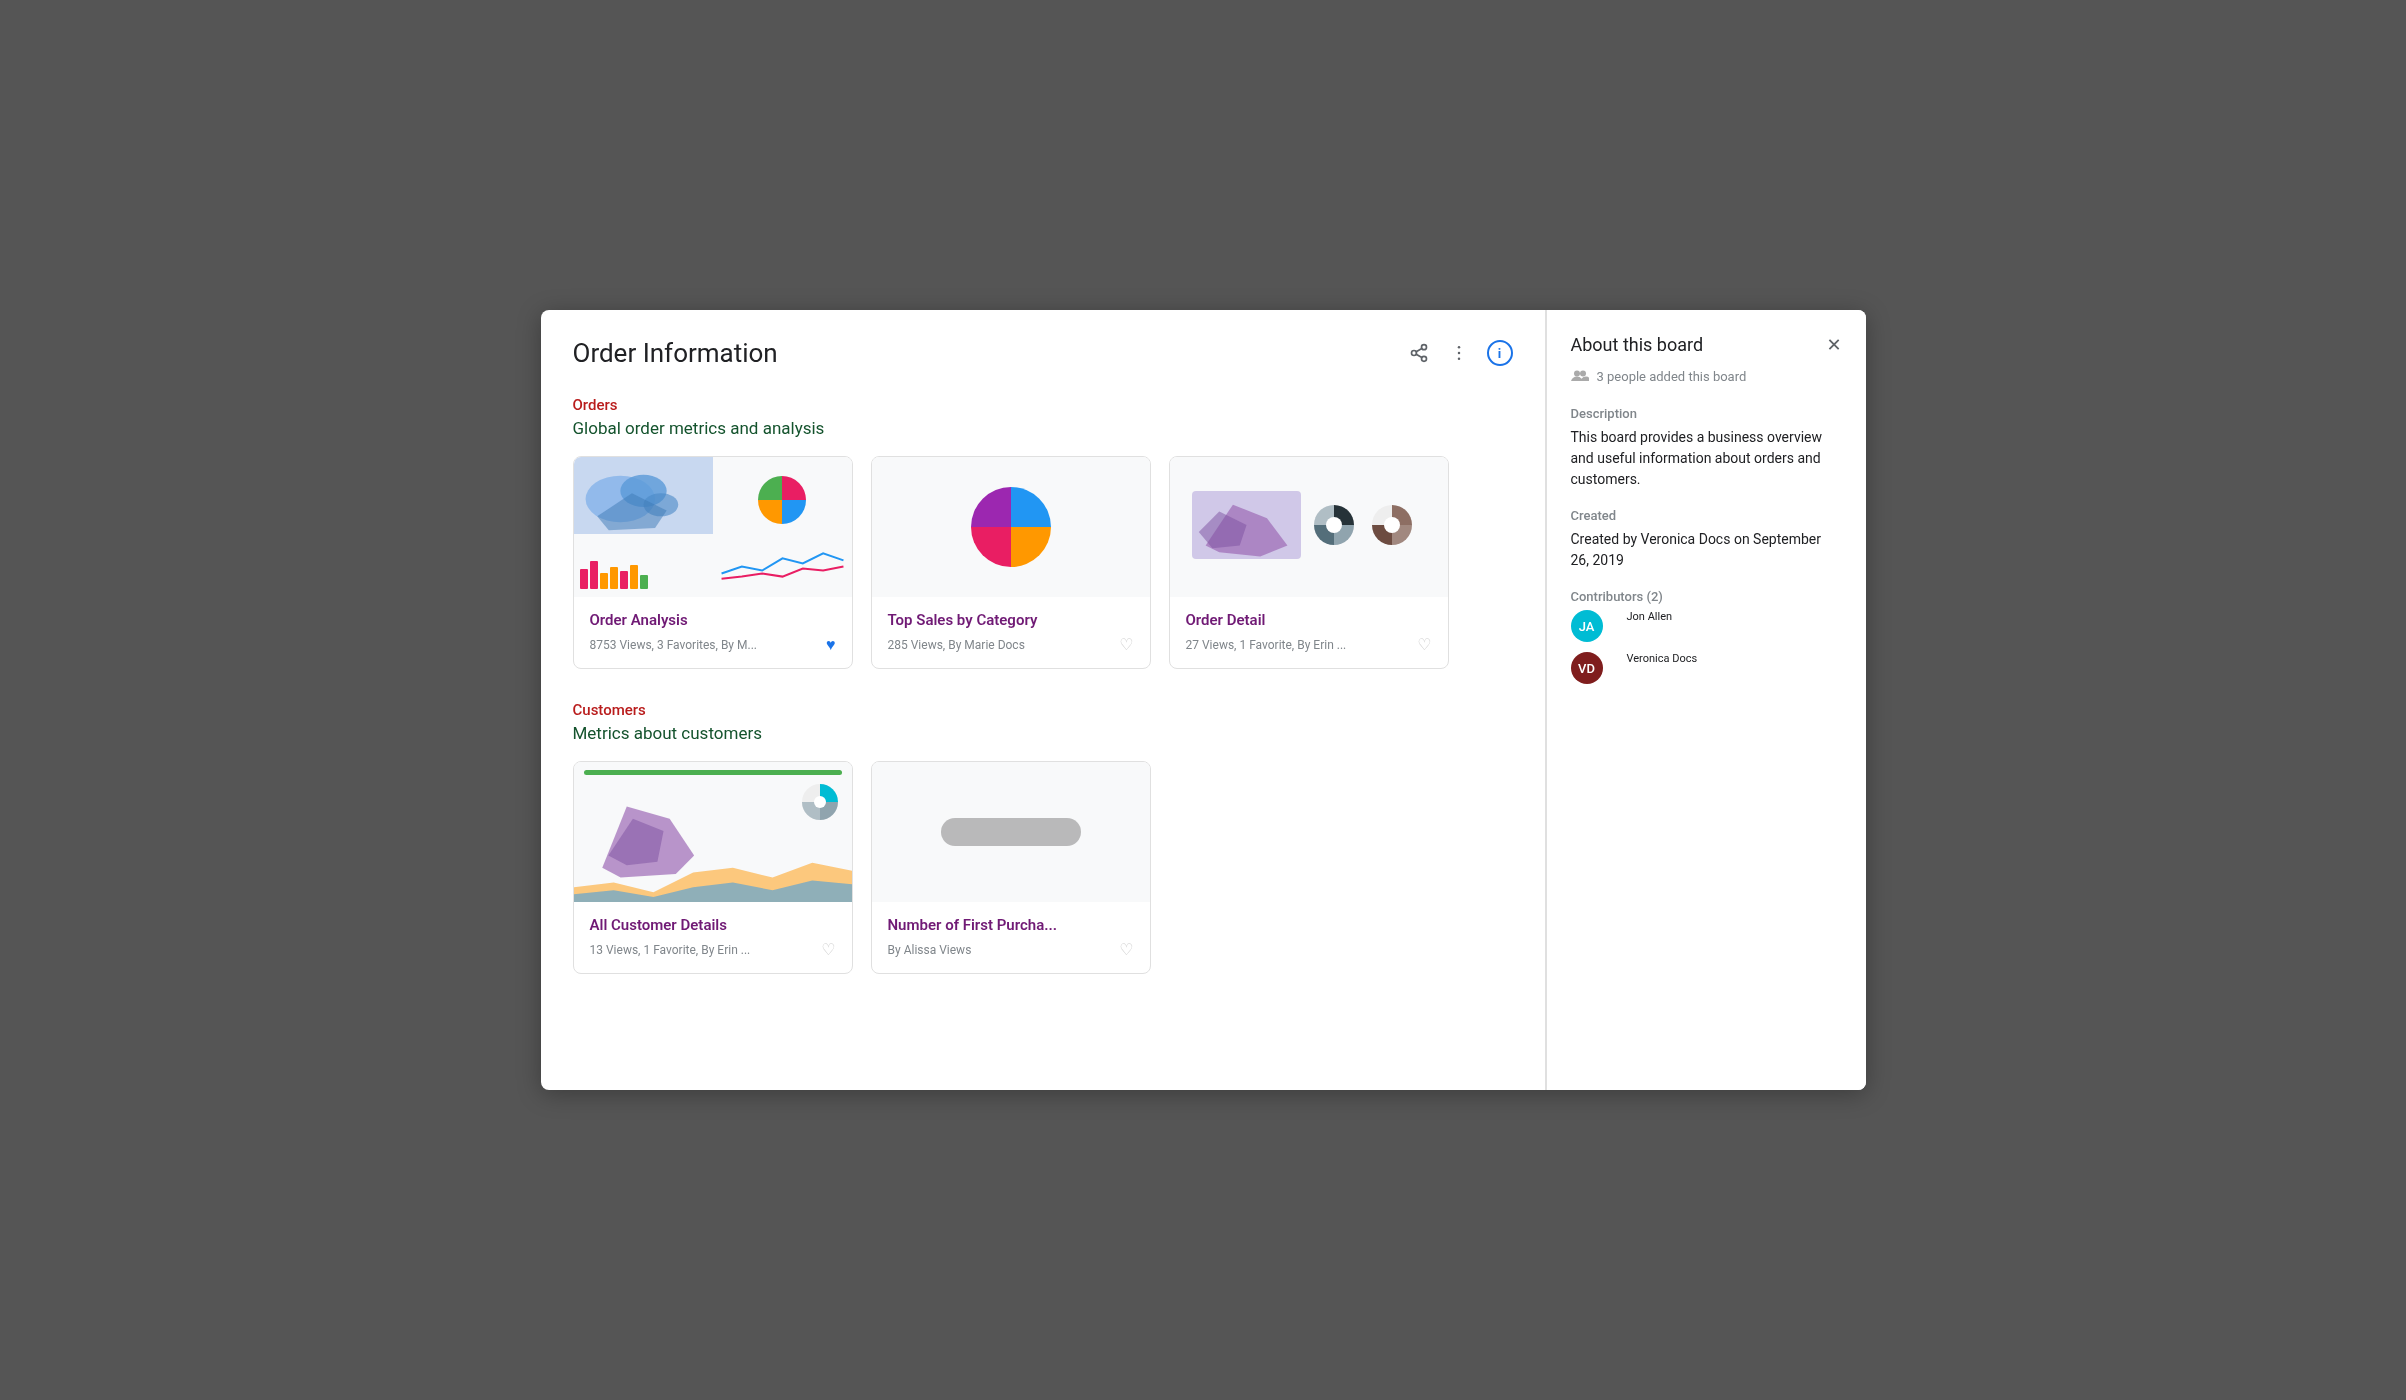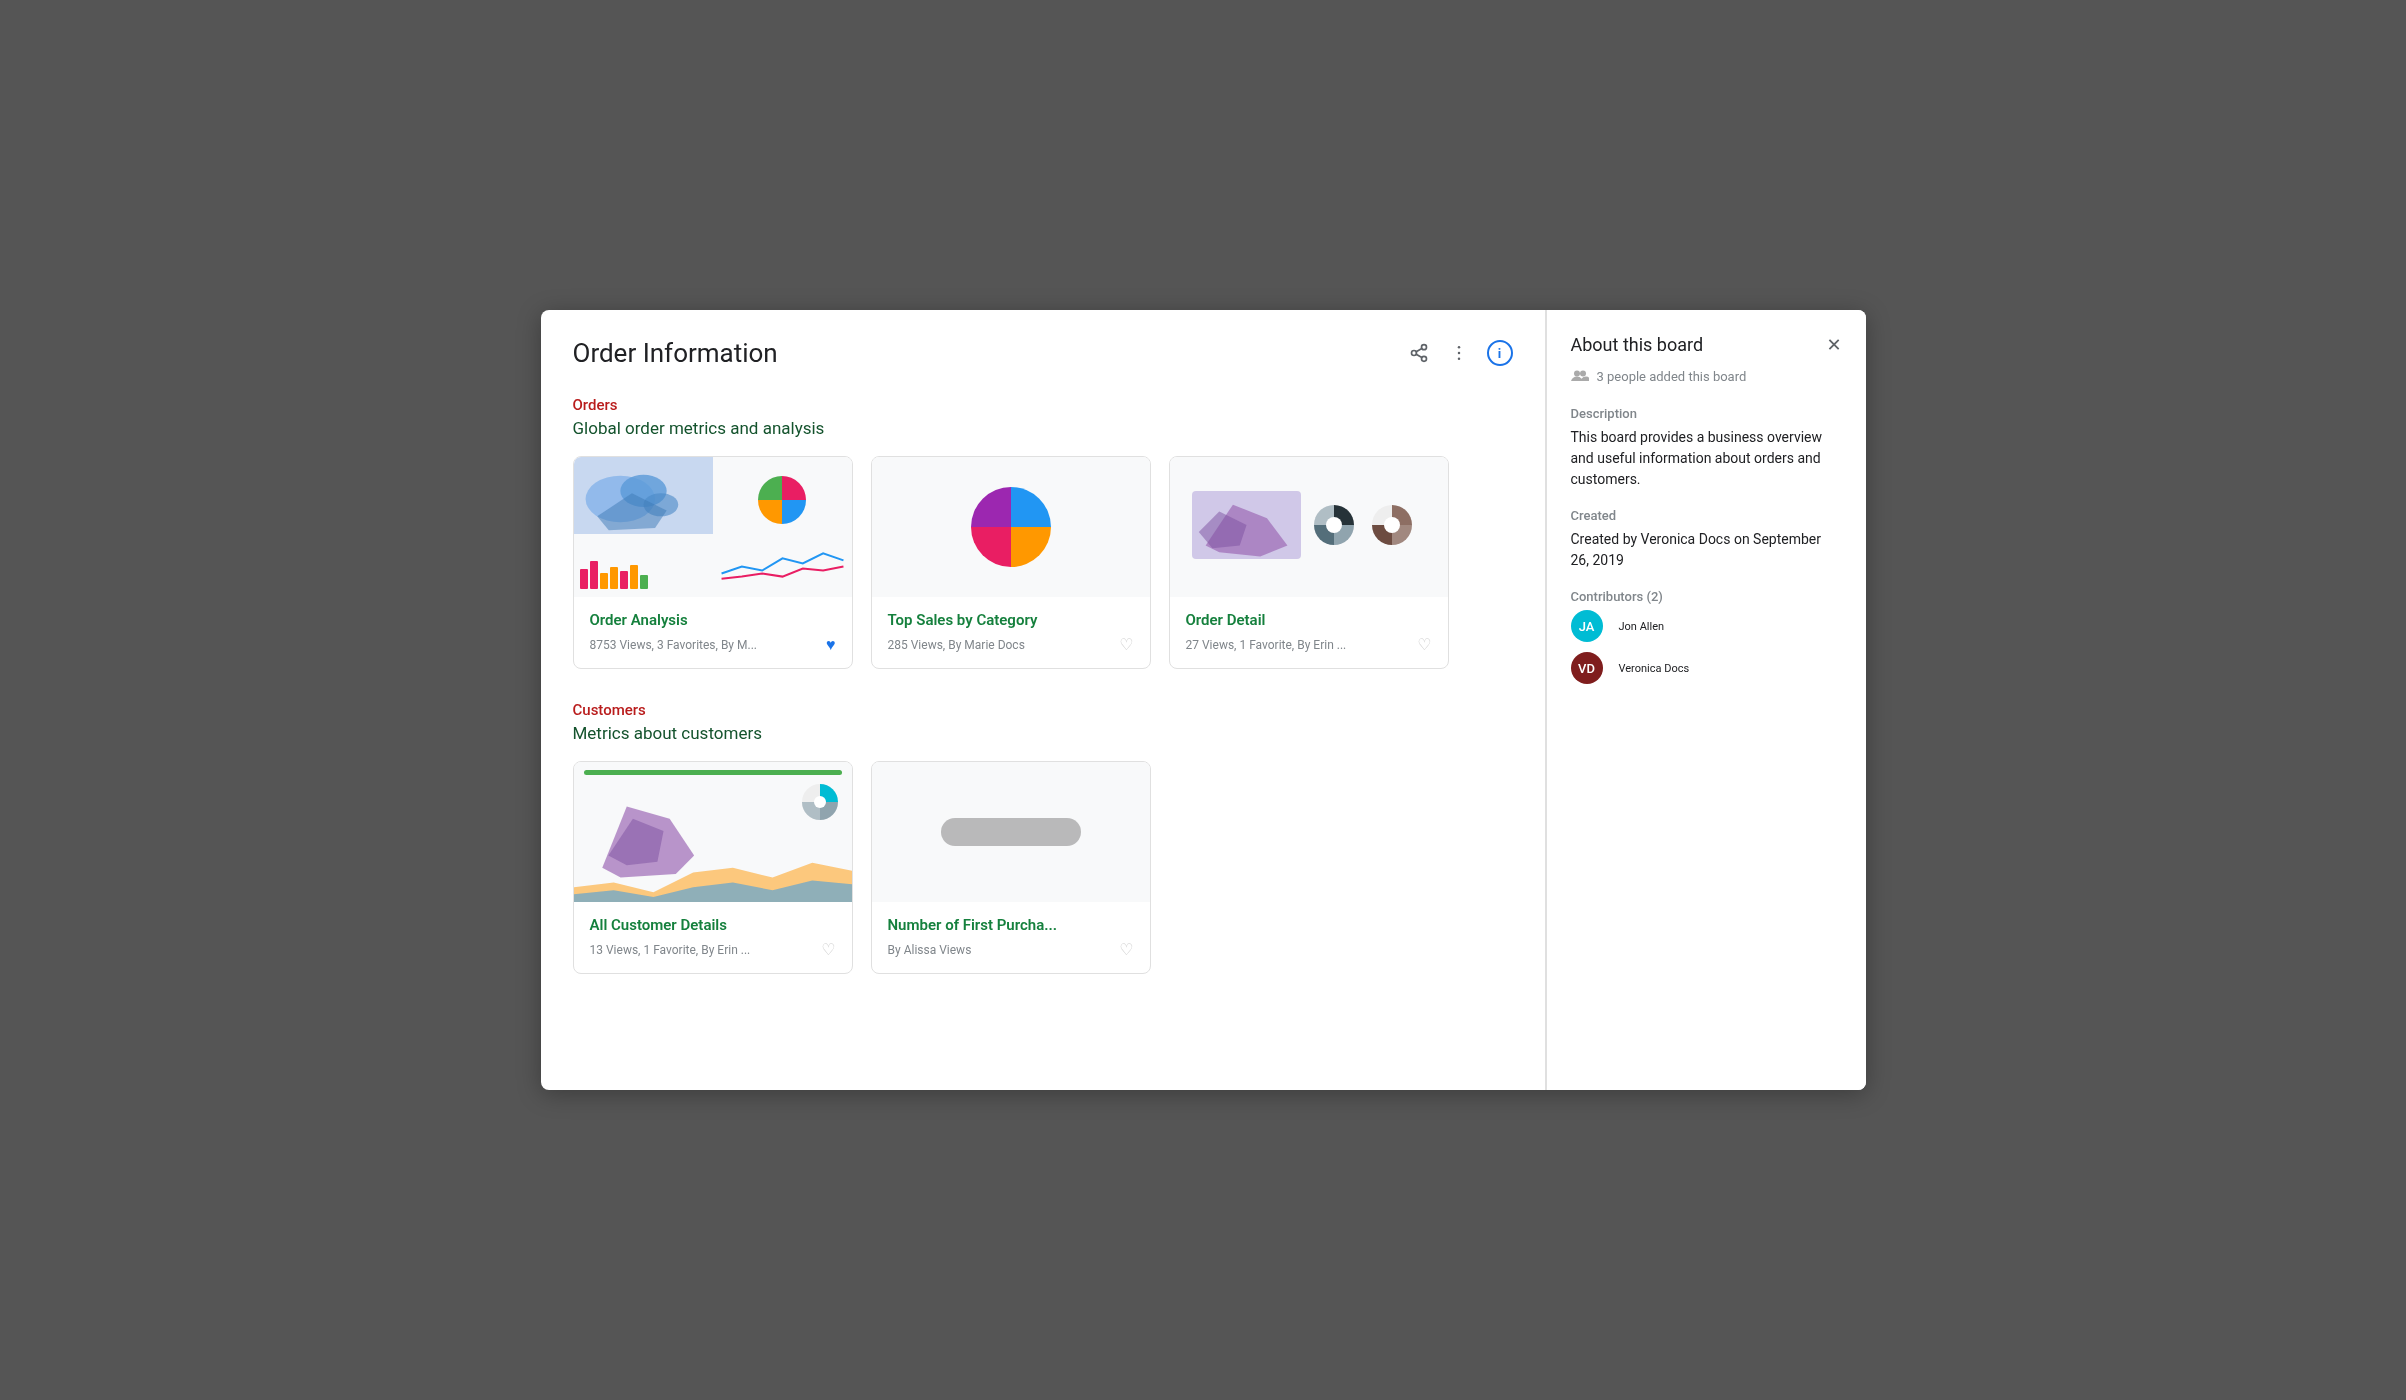--- a/index.html
+++ b/index.html
@@ -97,21 +97,21 @@
       display: flex;
       align-items: center;
       justify-content: center;
     }
     .card-body {
       padding: 14px 16px 14px 16px;
     }
     .card-title {
       font-size: 15px;
       font-weight: 600;
-      color: #15803d;
+      color: #701a75;
       margin-bottom: 6px;
     }
     .card-meta {
       font-size: 12px;
       color: #80868b;
       display: flex;
       align-items: center;
       justify-content: space-between;
     }
     .heart-icon {
@@ -171,22 +171,22 @@
       margin-bottom: 6px;
       font-weight: 500;
     }
     .panel-section-text {
       font-size: 14px;
       color: #202124;
       line-height: 1.5;
     }
     .contributor-row {
       display: flex;
-      align-items: center;
-      gap: 16px;
+      align-items: flex-start;
+      gap: 24px;
       margin-bottom: 10px;
     }
     .avatar {
       width: 32px;
       height: 32px;
       border-radius: 50%;
       display: flex;
       align-items: center;
       justify-content: center;
       font-size: 13px;

